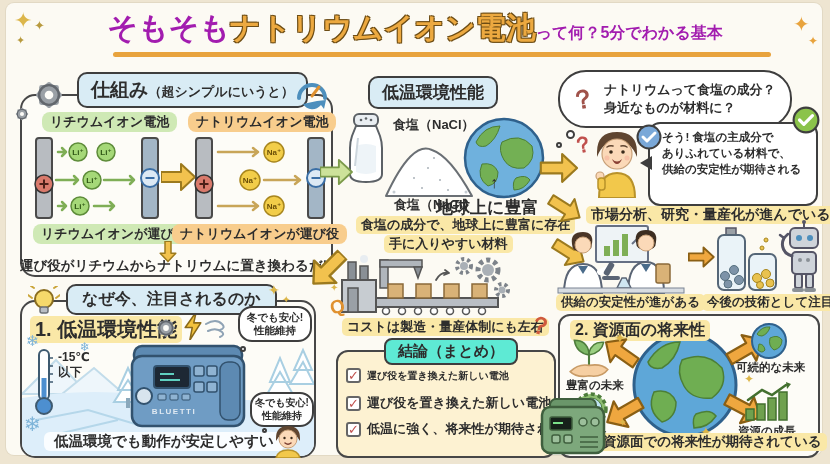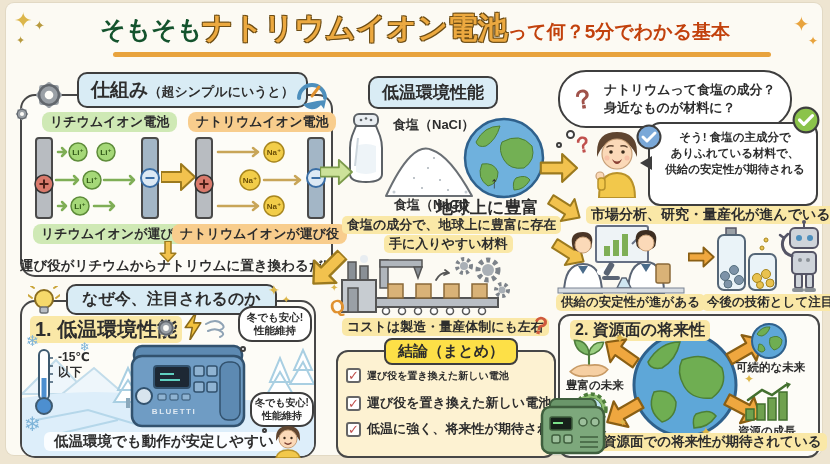--- a/index.html
+++ b/index.html
@@ -23,21 +23,21 @@
 </head>
 <body>
 
 <div id="canvas">
   <div id="sheet"></div>
 
   <div class="abs spk" style="left:14px;top:8px;font-size:22px">✦</div>
   <div class="abs spk" style="left:34px;top:18px;font-size:13px;color:#b89a3e">✦</div>
   <div class="abs spk" style="left:16px;top:34px;font-size:11px;color:#b89a3e">✦</div>
   <div class="abs nw" style="left:0;top:13px;width:830px;text-align:center;line-height:1">
-    <span class="b" style="font-size:25px;color:#14532d">そもそも</span><span class="b" style="font-size:30px;color:#eca940;text-shadow:1px 1px 0 #6d4d15,-1px 1px 0 #6d4d15,1px -1px 0 #6d4d15,-1px -1px 0 #6d4d15">ナトリウムイオン電池</span><span class="b" style="font-size:19px;color:#c2410c">って何？5分でわかる基本</span>
+    <span class="b" style="font-size:30px;color:#a21caf">そもそも</span><span class="b" style="font-size:30px;color:#eca940;text-shadow:1px 1px 0 #6d4d15,-1px 1px 0 #6d4d15,1px -1px 0 #6d4d15,-1px -1px 0 #6d4d15">ナトリウムイオン電池</span><span class="b" style="font-size:16px;color:#a21caf">って何？5分でわかる基本</span>
   </div>
   <div class="abs" style="left:113px;top:52px;width:658px;height:5px;background:#e8a33d;border-radius:3px"></div>
   <div class="abs spk" style="left:793px;top:12px;font-size:20px;color:#e8a33d">✦</div>
   <div class="abs spk" style="left:808px;top:34px;font-size:12px;color:#e8a33d">✦</div>
 
   <div class="panel" style="left:20px;top:94px;width:313px;height:183px"></div>
   <svg class="abs" style="left:28px;top:74px;z-index:3" width="42" height="42" viewBox="0 0 34 34">
     <rect x="9" y="9" width="16" height="16" rx="2" fill="#9aa0a6"></rect>
     <rect x="9" y="9" width="16" height="16" rx="2" fill="#9aa0a6" transform="rotate(45 17 17)"></rect>
     <circle cx="17" cy="17" r="8" fill="#9aa0a6" stroke="#62676d" stroke-width="2"></circle>
@@ -243,21 +243,21 @@
     <circle cx="42" cy="42" r="39" fill="#6fb1dd" stroke="#2f618c" stroke-width="2.5"></circle>
     <path d="M14 26 Q22 10 38 10 Q34 24 24 30 Q16 32 14 26 Z" fill="#73b054" stroke="#4c7f37"></path>
     <path d="M40 26 Q58 16 70 30 Q74 44 62 52 Q48 54 42 44 Q36 34 40 26 Z" fill="#73b054" stroke="#4c7f37"></path>
     <path d="M20 48 Q32 46 36 56 Q36 68 26 70 Q14 62 20 48 Z" fill="#73b054" stroke="#4c7f37"></path>
     <path d="M54 62 Q64 58 68 64 Q62 74 52 74 Q50 66 54 62 Z" fill="#73b054" stroke="#4c7f37"></path>
   </svg>
   <div class="lbl" style="left:394px;top:196px;font-size:13px">食塩（NaCl）</div>
   <div class="lbl" style="left:490px;top:174px;font-size:16px">↑</div>
   <div class="lbl" style="left:436px;top:196px;font-size:17px">地球上に豊富</div>
 
-  <div class="lbl hl" style="left:342px;top:216px;font-size:13px">食塩の成分で、地球上に豊富に存在</div>
+  <div class="lbl hl" style="left:356px;top:216px;font-size:13px">食塩の成分で、地球上に豊富に存在</div>
   <div class="lbl hl" style="left:384px;top:235px;font-size:13px">手に入りやすい材料</div>
 
   <svg class="abs" style="left:340px;top:254px" width="172" height="62" viewBox="0 0 172 62">
     <rect x="8" y="8" width="8" height="20" fill="#8a9096" stroke="#555" stroke-width="1.5"></rect>
     <rect x="20" y="12" width="8" height="16" fill="#8a9096" stroke="#555" stroke-width="1.5"></rect>
     <circle cx="24" cy="5" r="4" fill="#e8edf1"></circle>
     <rect x="2" y="26" width="34" height="32" fill="#c7ccd1" stroke="#555" stroke-width="2"></rect>
     <rect x="8" y="34" width="10" height="24" fill="#9aa0a6" stroke="#555" stroke-width="1.5"></rect>
     <rect x="40" y="6" width="8" height="28" fill="#b0b6bc" stroke="#555" stroke-width="1.5"></rect>
     <rect x="40" y="6" width="42" height="7" fill="#b0b6bc" stroke="#555" stroke-width="1.5"></rect>
@@ -290,21 +290,21 @@
     <polygon points="0,10 20,10 20,2 34,15 20,28 20,20 0,20" fill="#f2c24e" stroke="#9c7a1e" stroke-width="2" stroke-linejoin="round"></polygon>
   </svg>
   <svg class="abs" style="left:546px;top:194px;transform:rotate(32deg)" width="40" height="30" viewBox="0 0 36 30">
     <polygon points="0,10 20,10 20,2 34,15 20,28 20,20 0,20" fill="#f2c24e" stroke="#9c7a1e" stroke-width="2" stroke-linejoin="round"></polygon>
   </svg>
   <svg class="abs" style="left:550px;top:238px;transform:rotate(32deg)" width="40" height="30" viewBox="0 0 36 30">
     <polygon points="0,10 20,10 20,2 34,15 20,28 20,20 0,20" fill="#f2c24e" stroke="#9c7a1e" stroke-width="2" stroke-linejoin="round"></polygon>
   </svg>
 
   <div class="panel" style="left:336px;top:350px;width:220px;height:108px;background:#fdf2d2;border-radius:12px"></div>
-  <div class="pill" style="left:384px;top:338px;background:#fde047;border-radius:8px;z-index:3;padding:2px 12px">
+  <div class="pill" style="left:384px;top:338px;background:#5eead4;border-radius:8px;z-index:3;padding:2px 12px">
     <span style="font-size:15px">結論（まとめ）</span>
   </div>
   <div class="abs" style="left:346px;top:368px;display:flex;align-items:center;gap:6px;z-index:3">
     <span style="width:15px;height:15px;border:2px solid #666;border-radius:3px;background:#fff;color:#c0504d;font-weight:bold;font-size:13px;line-height:11px;text-align:center">✓</span>
     <span class="b nw" style="font-size:10px">運び役を置き換えた新しい電池</span>
   </div>
   <div class="abs" style="left:346px;top:394px;display:flex;align-items:center;gap:6px;z-index:3">
     <span style="width:15px;height:15px;border:2px solid #666;border-radius:3px;background:#fff;color:#c0504d;font-weight:bold;font-size:13px;line-height:11px;text-align:center">✓</span>
     <span class="b nw" style="font-size:13px">運び役を置き換えた新しい電池</span>
   </div>
@@ -331,21 +331,21 @@
       <circle cx="37" cy="24" r="1.8" fill="#3a2a1a"></circle>
     <path d="M21 19 q3 -2 6 -1 M35 18 q3 -1 6 1" stroke="#5f4530" stroke-width="1.5" fill="none" stroke-linecap="round"></path>
     <path d="M26 31 q5 5 10 0 q-2 5 -5 5 q-3 0 -5 -5" fill="#8a4034"></path>
     <circle cx="21" cy="30" r="2.5" fill="#f6b8a0" opacity=".7"></circle>
       <circle cx="41" cy="30" r="2.5" fill="#f6b8a0" opacity=".7"></circle>
     <path d="M13 70 Q13 45 31 45 Q49 45 49 70 Z" fill="#f2c84b" stroke="#b8922a" stroke-width="2"></path>
     <circle cx="14" cy="48" r="4" fill="#fbd9b8" stroke="#c8a078" stroke-width="1.2"></circle>
     <rect x="12" y="50" width="7" height="12" rx="3" fill="#f2c84b" stroke="#b8922a" stroke-width="1.5"></rect>
   </svg>
 
-  <div class="bubble" style="left:648px;top:122px;width:170px;height:84px;border-radius:12px;text-align:center;padding:5px 8px 4px 12px;font-size:11.5px;line-height:1.4">
+  <div class="bubble" style="left:648px;top:122px;width:170px;height:84px;border-radius:12px;text-align:left;padding:5px 8px 4px 12px;font-size:11.5px;line-height:1.4">
     <div class="nw">そう! 食塩の主成分で</div>
     <div class="nw">ありふれている材料で、</div>
     <div class="nw">供給の安定性が期待される</div>
   </div>
   <div class="abs" style="left:640px;top:156px;width:0;height:0;border-top:7px solid transparent;border-bottom:7px solid transparent;border-right:12px solid #3e3e3e;z-index:5"></div>
   <svg class="abs" style="left:636px;top:124px;z-index:6" width="26" height="26" viewBox="0 0 26 26">
     <circle cx="13" cy="13" r="11.5" fill="#7aa8d8" stroke="#3e3e3e" stroke-width="2"></circle>
     <path d="M7 13 l4 4 l8 -8" stroke="#fff" stroke-width="3" fill="none" stroke-linecap="round" stroke-linejoin="round"></path>
   </svg>
   <svg class="abs" style="left:792px;top:106px;z-index:6" width="28" height="28" viewBox="0 0 26 26">

